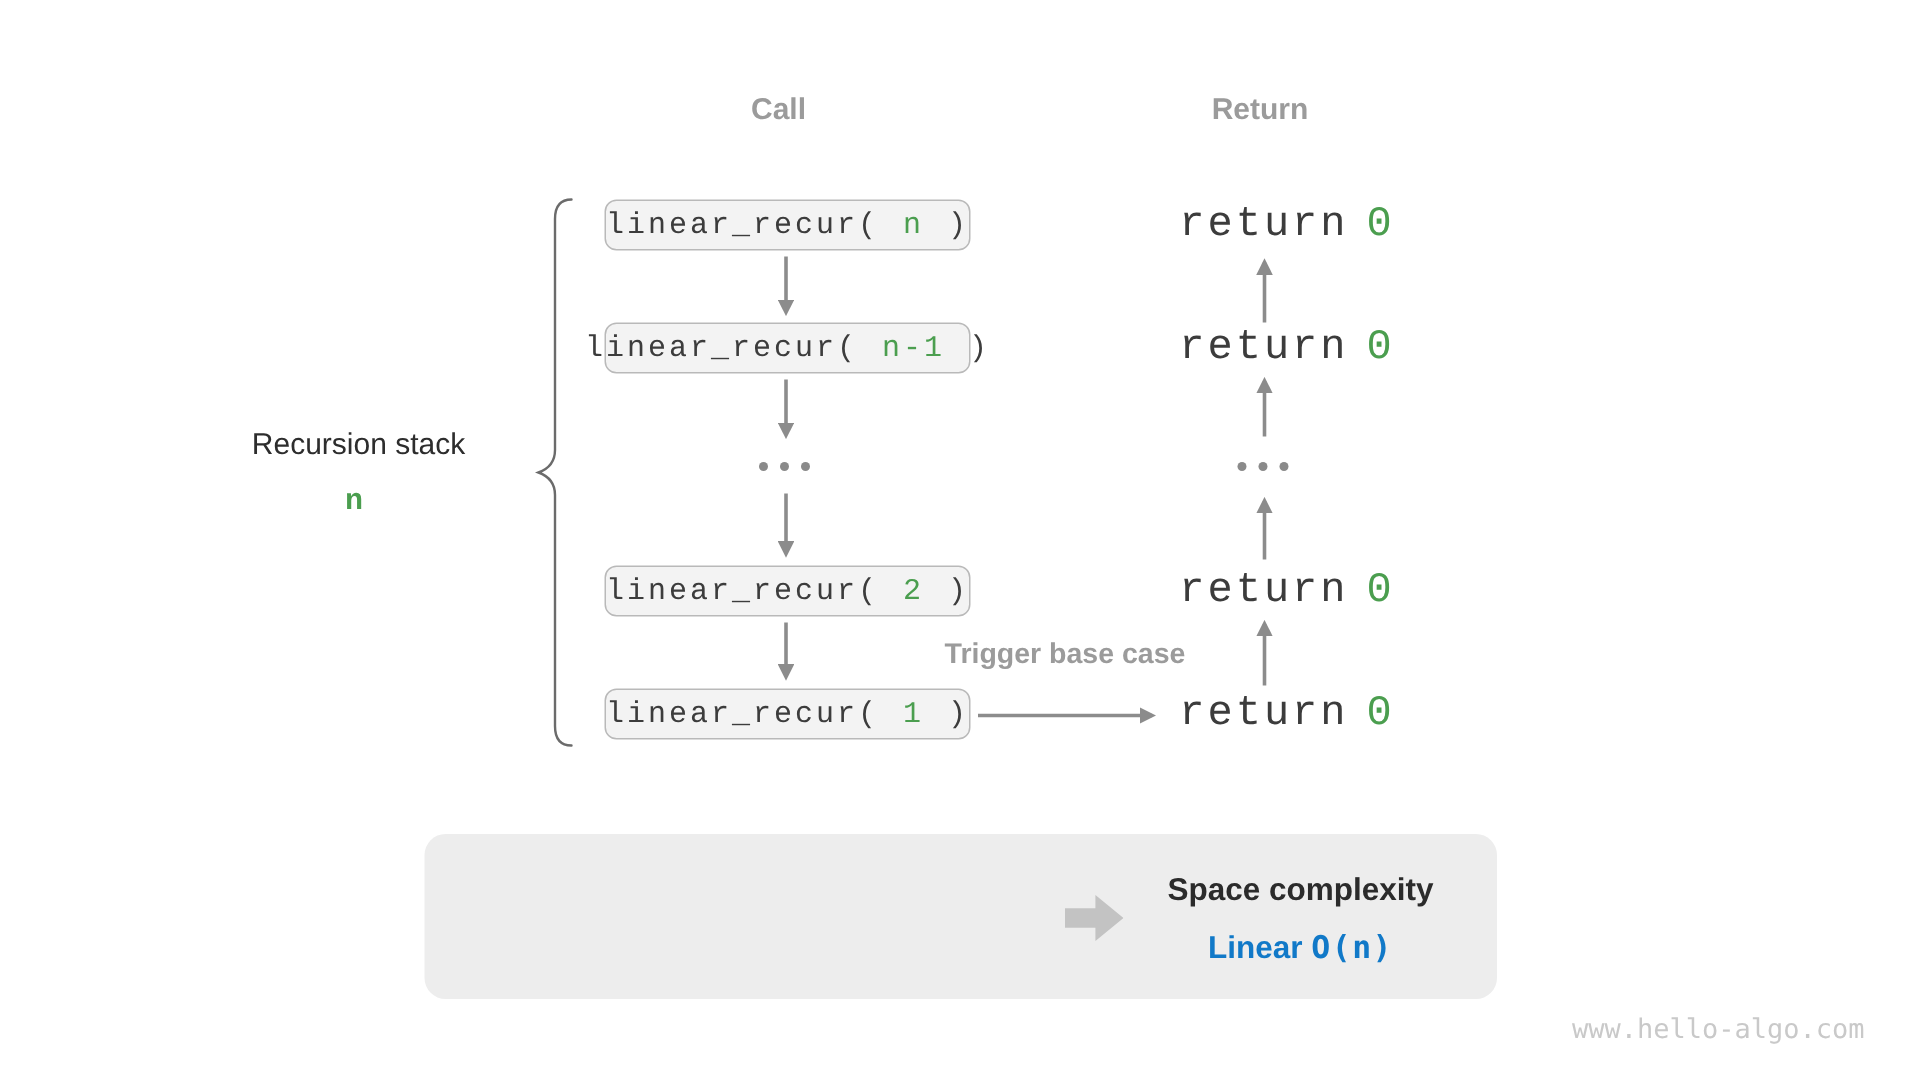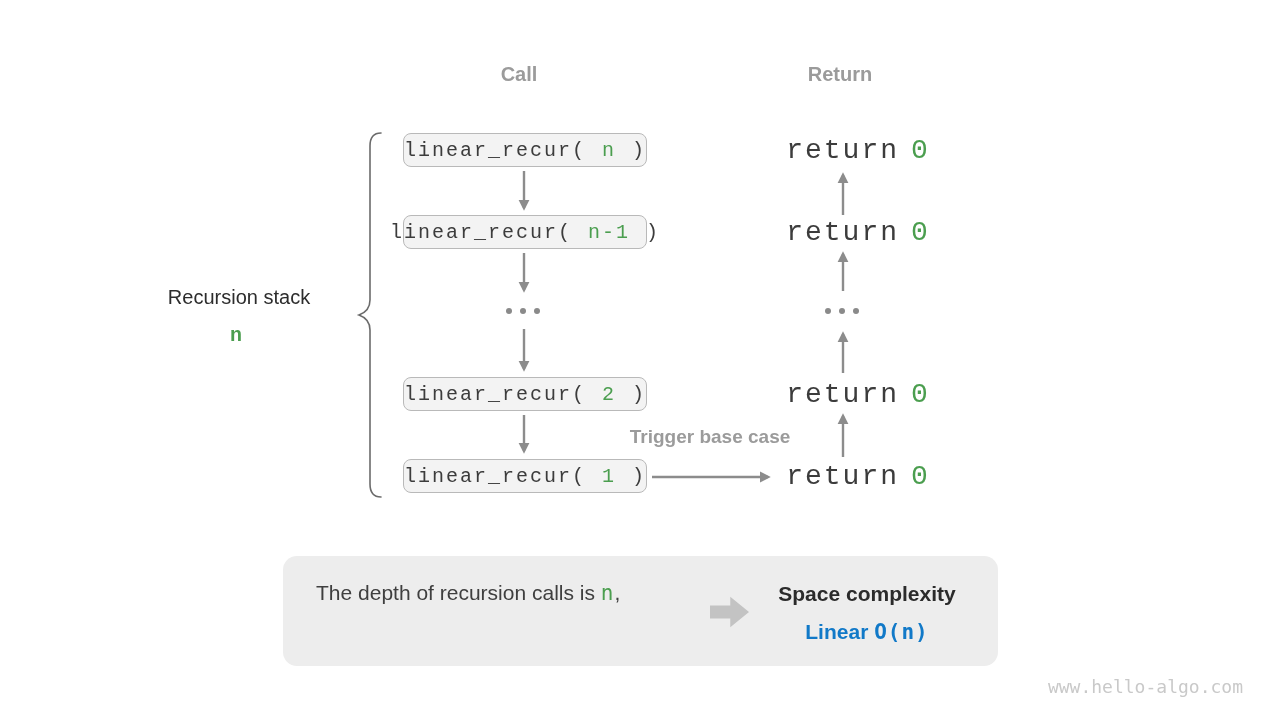--- a/index.html
+++ b/index.html
@@ -120,23 +120,20 @@
   <div class="abs ret-row mono dark" style="top:394px">
     <span>return</span><span class="green ret-value">0</span>
   </div>
   <div class="abs ret-row mono dark" style="top:476px">
     <span>return</span><span class="green ret-value">0</span>
   </div>
 
   <div class="abs center-xy trigger gray-bold" style="left:710px;top:437px">Trigger base case</div>
 
   <div class="abs summary-box"></div>
-  <div class="abs sum-line" style="left:316px;top:581px">
-    <span>The depth of recursion calls is </span><span class="sum-mono green">n</span><span>,</span>
-  </div>
   <div class="abs block-arrow"></div>
   <div class="abs center-xy sum-title" style="left:867px;top:594px">Space complexity</div>
   <div class="abs center-xy sum-value" style="left:867px;top:632px">
     <span>Linear </span><span class="sum-mono">O(n)</span>
   </div>
 
   <div class="abs watermark">www.hello-algo.com</div>
 
 </div>
 

